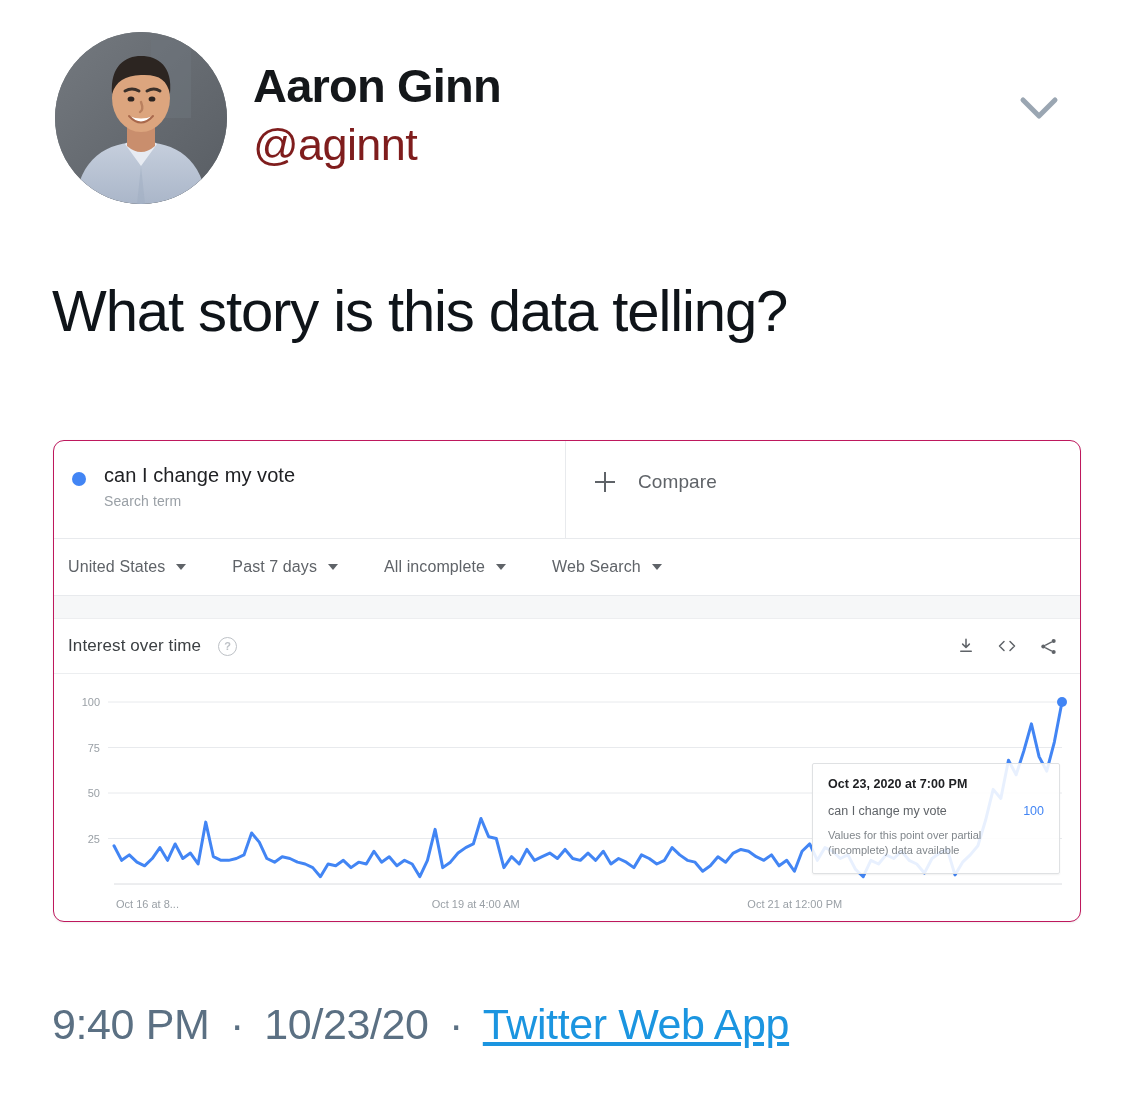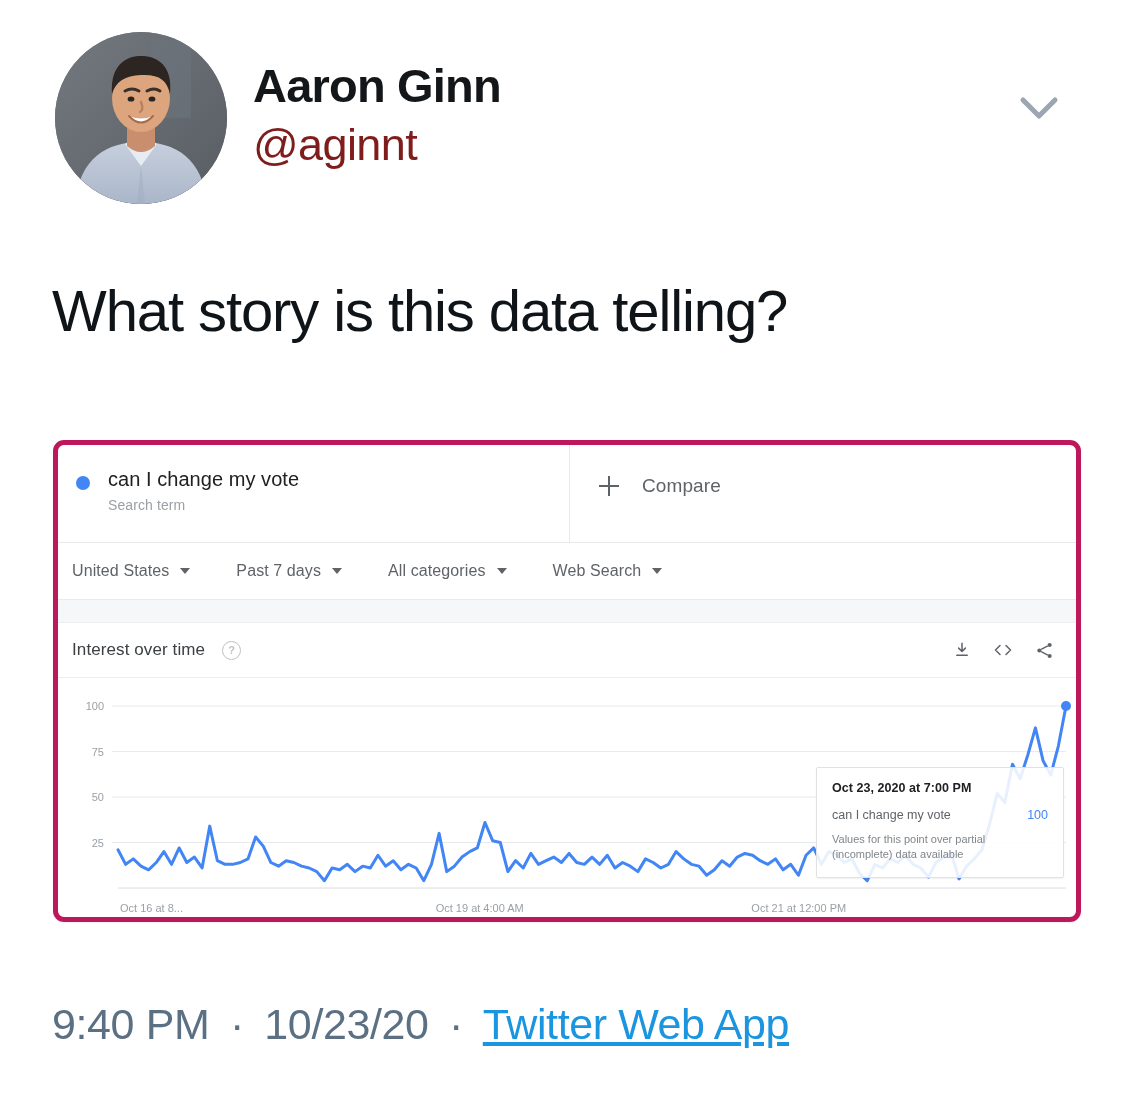--- a/index.html
+++ b/index.html
@@ -81,21 +81,21 @@
   }
 
   
   .trends-card {
     position: absolute;
     left: 53px;
     top: 440px;
     width: 1028px;
     height: 482px;
     background: #ffffff;
-    border: 5px solid #be185d;
+    border: 1px solid #be185d;
     border-radius: 11px;
     box-sizing: border-box;
     overflow: hidden;
     box-shadow: 0 1px 2px rgba(60,64,67,0.08);
   }
 
   .term-row {
     display: flex;
     height: 97px;
     border-bottom: 1px solid #e8eaed;
@@ -359,21 +359,21 @@
   <div class="filters-row">
     <div class="filter">
       <span>United States</span>
       <span class="caret"></span>
     </div>
     <div class="filter">
       <span>Past 7 days</span>
       <span class="caret"></span>
     </div>
     <div class="filter">
-      <span>All categories</span>
+      <span>All incomplete</span>
       <span class="caret"></span>
     </div>
     <div class="filter">
       <span>Web Search</span>
       <span class="caret"></span>
     </div>
   </div>
 
   <div class="grey-band"></div>
 

